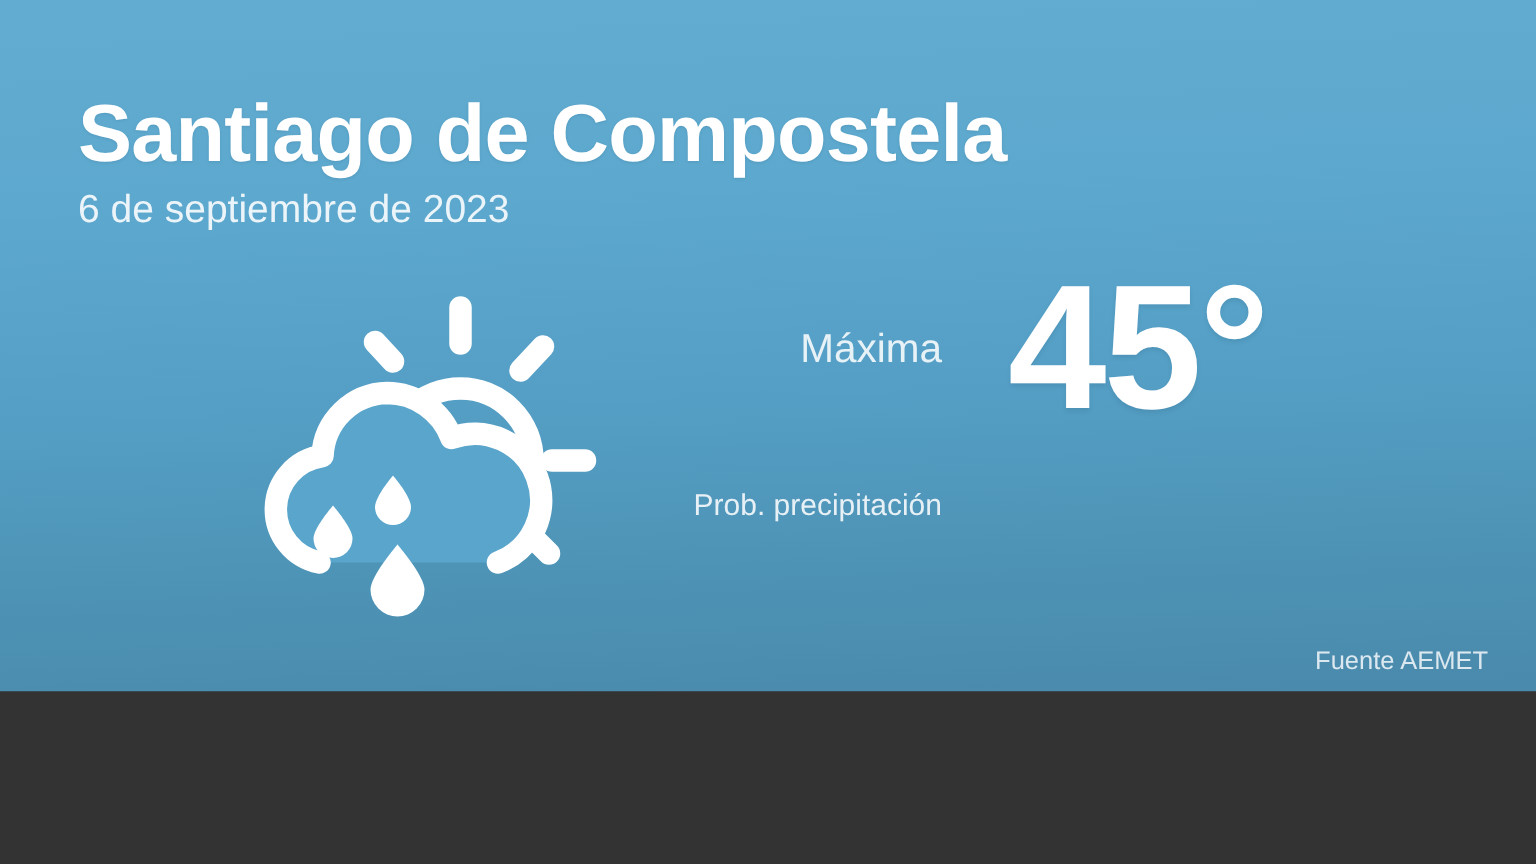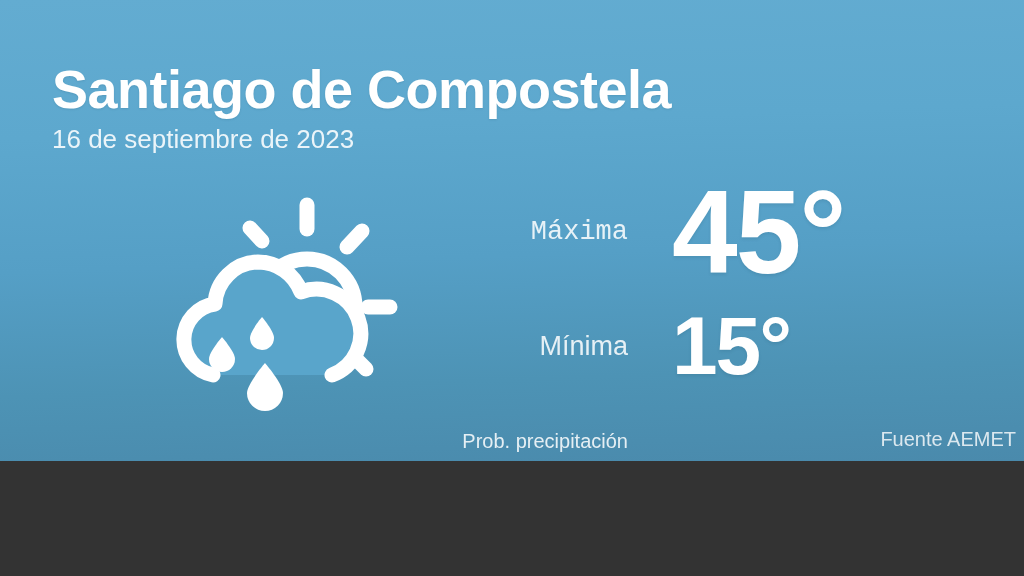--- a/index.html
+++ b/index.html
@@ -76,54 +76,54 @@
 
   .stat-label {
     flex: 0 0 272px;
     text-align: right;
     padding-right: 44px;
     box-sizing: border-box;
     color: rgba(255,255,255,0.86);
     font-weight: 400;
     white-space: nowrap;
   }
-  .stat-row.max    .stat-label { font-size: 27px; font-family: Liberation Mono, monospace; }
+  .stat-row.max    .stat-label { font-size: 27px; }
   .stat-row.min    .stat-label { font-size: 27px; }
   .stat-row.precip .stat-label { font-size: 20px; }
 
   .stat-value {
     flex: 1 1 auto;
     color: #ffffff;
     font-weight: 700;
     letter-spacing: -2px;
     white-space: nowrap;
     text-shadow: 0 2px 3px rgba(40,90,115,0.16);
   }
   .stat-row.max    .stat-value { font-size: 118px; line-height: 104px; }
   .stat-row.min    .stat-value { font-size: 82px;  line-height: 76px; }
   .stat-row.precip .stat-value { font-size: 60px;  line-height: 58px; letter-spacing: -1px; }
 
   
   .source {
     position: absolute;
-    right: 8px;
+    right: 32px;
     bottom: 10px;
-    font-size: 20px;
+    font-size: 17px;
     color: rgba(255,255,255,0.80);
     white-space: nowrap;
   }
 </style>
 </head>
 <body>
 
 <div class="card">
 
   <div class="header">
     <h1 class="title">Santiago de Compostela</h1>
-    <p class="subtitle">16 de septiembre de 2023</p>
+    <p class="subtitle">6 de septiembre de 2023</p>
   </div>
 
   <div class="icon-wrap">
     <svg viewBox="0 0 280 240" xmlns="http://www.w3.org/2000/svg">
       <g fill="none" stroke="#ffffff" stroke-linecap="round" stroke-width="15">
 
         <line x1="157" y1="20" x2="157" y2="44"></line>
         <line x1="100" y1="43" x2="112" y2="56"></line>
         <line x1="212" y1="46" x2="197" y2="62"></line>
         <line x1="240" y1="122" x2="218" y2="122"></line>
@@ -150,24 +150,20 @@
     </svg>
   </div>
 
   <div class="stats">
 
     <div class="stat-row max">
       <div class="stat-label">Máxima</div>
       <div class="stat-value">45°</div>
     </div>
 
-    <div class="stat-row min">
-      <div class="stat-label">Mínima</div>
-      <div class="stat-value">15°</div>
-    </div>
 
     <div class="stat-row precip">
       <div class="stat-label">Prob. precipitación</div>
     </div>
 
   </div>
 
   <div class="source">Fuente AEMET</div>
 
 </div>

